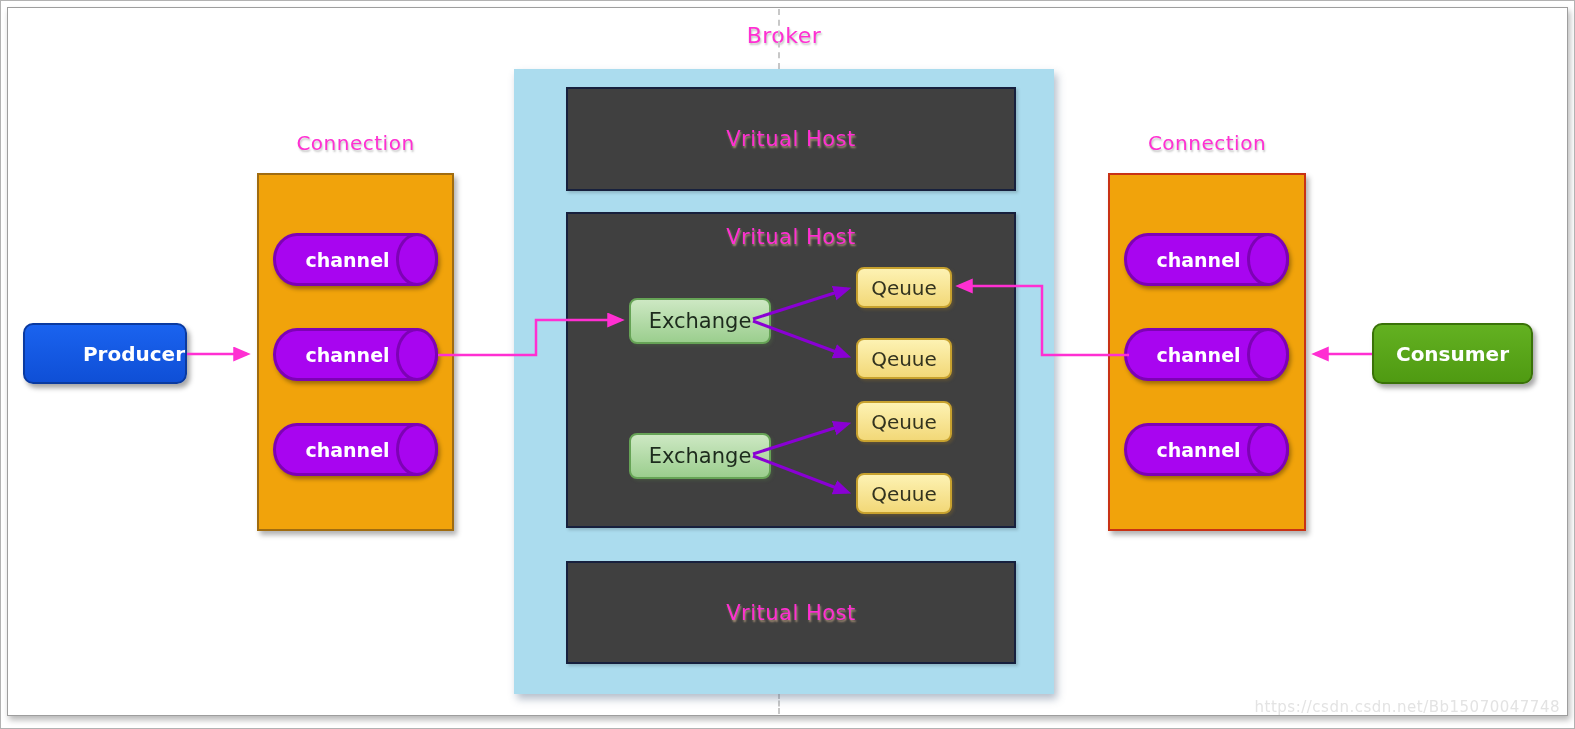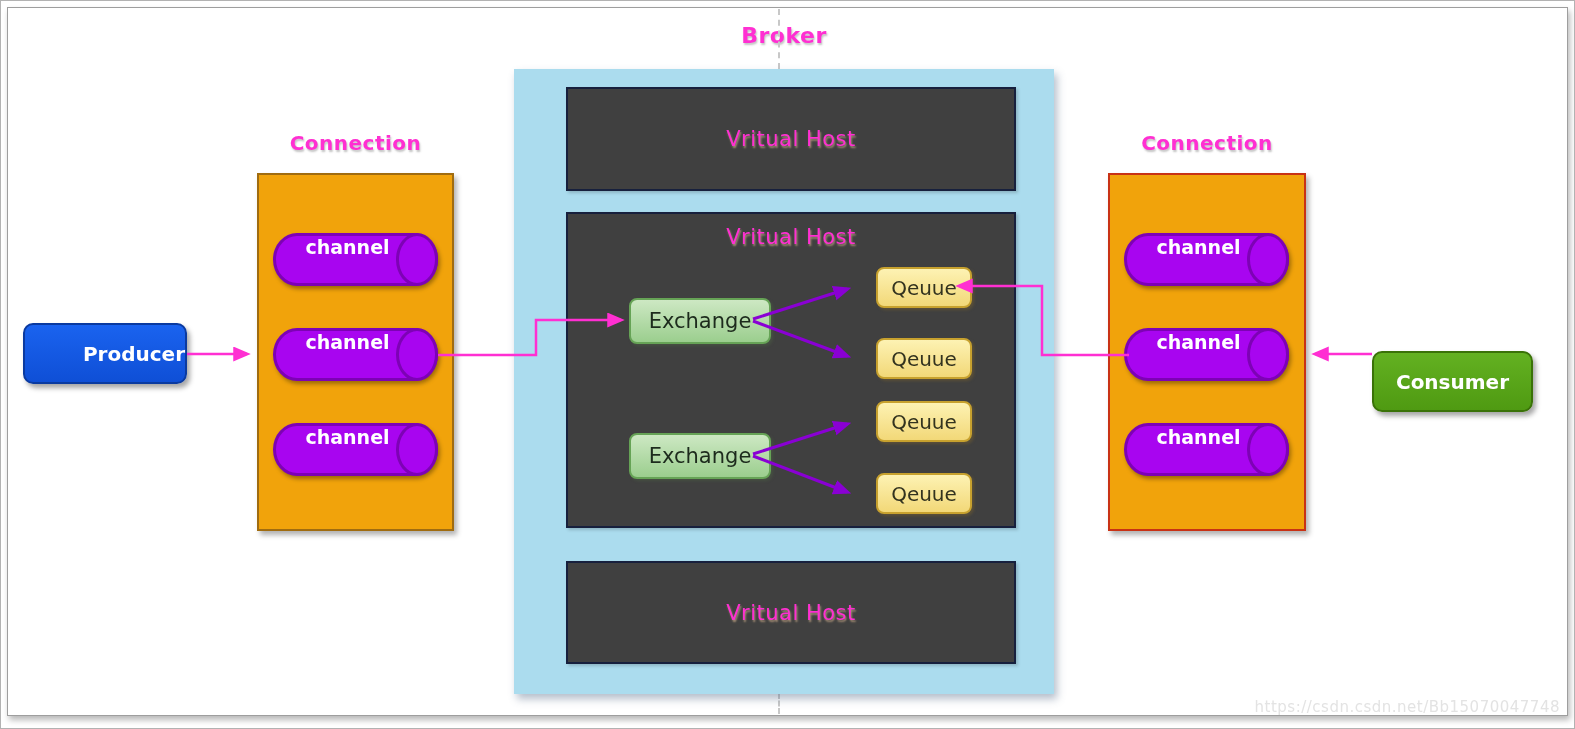--- a/index.html
+++ b/index.html
@@ -9,21 +9,21 @@
     border:1px solid #b2b2b2;box-sizing:border-box;overflow:hidden;
   }
   #frame{
     position:absolute;left:6px;top:6px;right:6px;bottom:12px;
     border:1px solid #9e9e9e;box-shadow:2px 4px 6px rgba(0,0,0,.28);
     pointer-events:none;
   }
   .magenta-label{
     position:absolute;text-align:center;color:#ff2fd2;
     text-shadow:1px 2px 2px rgba(175,175,175,.75);
-    font-size:21px;letter-spacing:.5px;font-weight:bold;
+    font-size:21px;letter-spacing:.5px;
   }
   .dash-guide{position:absolute;width:0;border-left:2px dashed #c8c8c8;}
   .broker-box{
     position:absolute;left:513px;top:68px;width:540px;height:625px;
     background:#abdcee;box-shadow:3px 5px 8px rgba(90,110,140,.45);
   }
   .vhost{
     position:absolute;left:565px;width:450px;box-sizing:border-box;
     background:#404040;border:2px solid #17203d;
     box-shadow:2px 2px 3px rgba(0,0,0,.18);
@@ -42,32 +42,31 @@
     color:#fff;font-size:20px;font-weight:bold;
     box-shadow:3px 4px 5px rgba(0,0,0,.35);
   }
   .consumer{
     position:absolute;left:1371px;top:322px;width:161px;height:61px;
     background:linear-gradient(180deg,#63b121,#4f9a12);
     border:2px solid #3a7208;border-radius:10px;box-sizing:border-box;
     display:flex;align-items:center;justify-content:center;
     color:#fff;font-size:20px;font-weight:bold;
     box-shadow:3px 4px 5px rgba(0,0,0,.35);
-    margin-top:28px;
   }
   .connection{
     position:absolute;top:172px;height:358px;box-sizing:border-box;
     background:#f1a30b;box-shadow:3px 4px 5px rgba(0,0,0,.3);
   }
   .connection.left{left:256px;width:197px;border:2px solid #a06c10;}
   .connection.right{left:1107px;width:198px;border:2px solid #c83215;}
   .channel{
     position:absolute;width:165px;height:53px;box-sizing:border-box;
     background:#a805f0;border:3px solid #7d02b5;border-radius:24px/50%;
-    display:flex;align-items:flex-start;justify-content:center;
+    display:flex;align-items:center;justify-content:center;
     color:#fff;font-size:19px;font-weight:bold;padding-right:16px;
     box-shadow:2px 3px 4px rgba(0,0,0,.35);
   }
   .channel .cap{
     position:absolute;top:-3px;bottom:-3px;right:-3px;width:42px;
     box-sizing:border-box;background:#a805f0;border:3px solid #7d02b5;
     border-radius:50%;
   }
   .exchange{
     position:absolute;left:628px;width:142px;height:46px;box-sizing:border-box;
@@ -77,21 +76,20 @@
     color:#1d2b1d;font-size:21px;
     box-shadow:2px 2px 3px rgba(80,110,70,.35);
   }
   .queue{
     position:absolute;left:855px;width:96px;height:41px;box-sizing:border-box;
     background:linear-gradient(180deg,#fdf2b3,#f2d878);
     border:2px solid #c7a12e;border-radius:8px;
     display:flex;align-items:center;justify-content:center;
     color:#33331f;font-size:20px;
     box-shadow:2px 2px 3px rgba(140,110,40,.35);
-    margin-left:20px;
   }
   #arrows{position:absolute;left:0;top:0;pointer-events:none;z-index:10;}
   .watermark{
     position:absolute;right:14px;top:697px;color:#e3e3e3;font-size:15px;
     letter-spacing:.5px;
   }
 </style>
 </head>
 <body>
 

